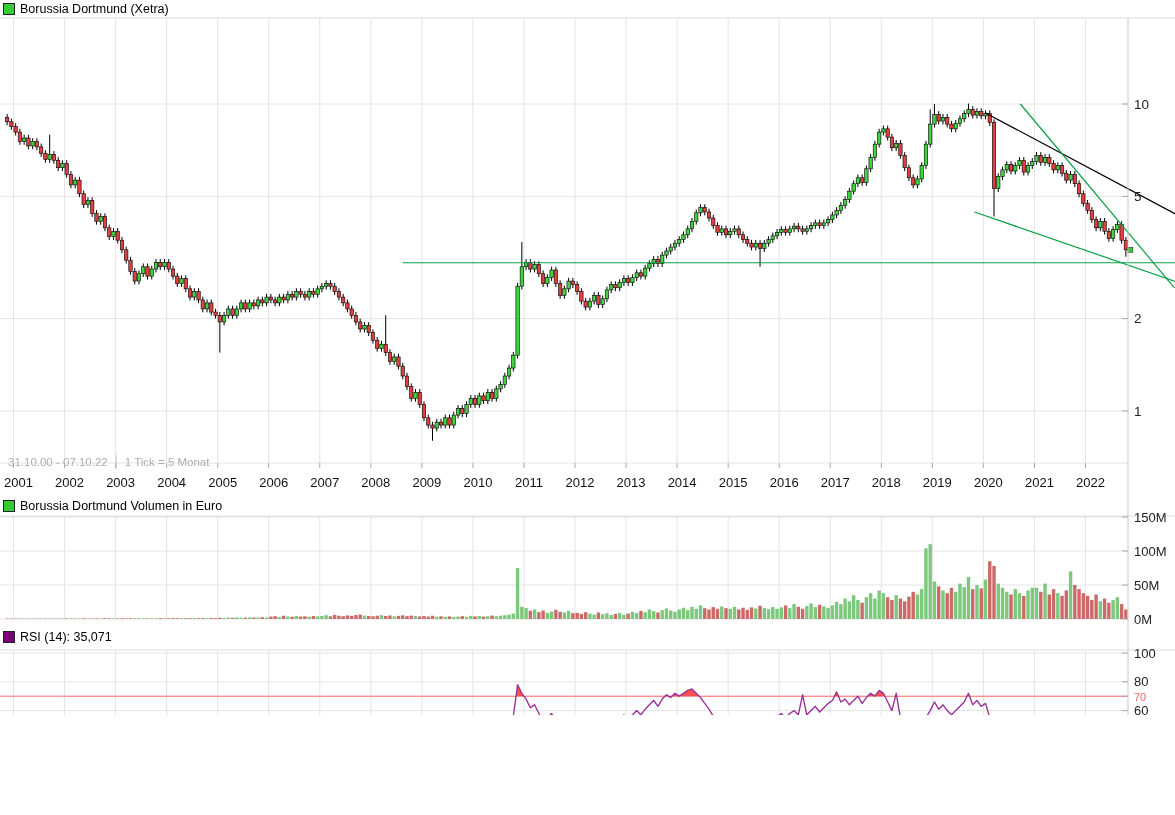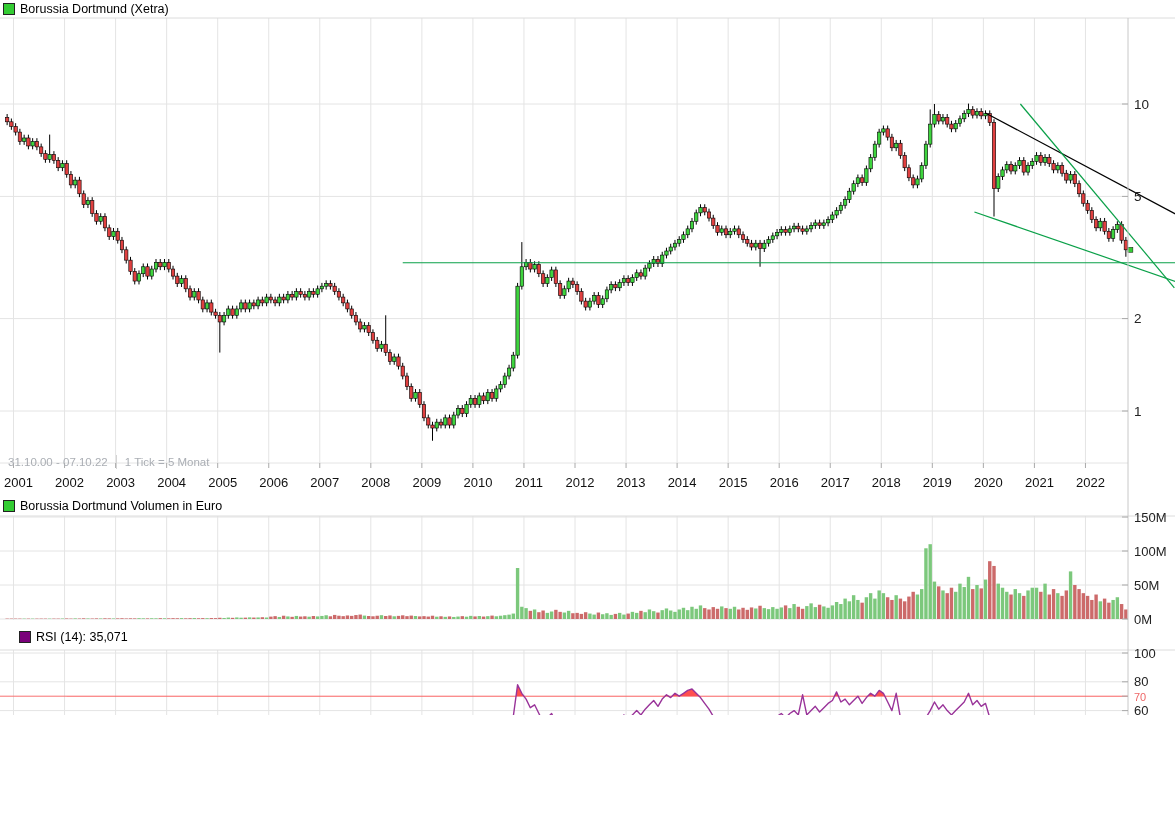--- a/index.html
+++ b/index.html
@@ -22,21 +22,21 @@
   <div class="title-row" style="top:2px;">
     <span class="swatch" id="swatch-price" style="background: rgb(51, 204, 51);"></span>
     <span>Borussia Dortmund (Xetra)</span>
   </div>
 
   <div class="title-row" style="top:499px;">
     <span class="swatch" id="swatch-volume" style="background: rgb(51, 204, 51);"></span>
     <span>Borussia Dortmund Volumen in Euro</span>
   </div>
 
-  <div class="title-row" style="top:630px;margin-left:16px;">
+  <div class="title-row" style="top:630px;">
     <span class="swatch" id="swatch-rsi" style="background: rgb(122, 0, 122);"></span>
     <span>RSI (14): 35,071</span>
   </div>
 
   <div class="footer-info">
     <span>31.10.00 - 07.10.22</span>
     <span class="divider"></span>
     <span>1 Tick = 5 Monat</span>
   </div>
 

